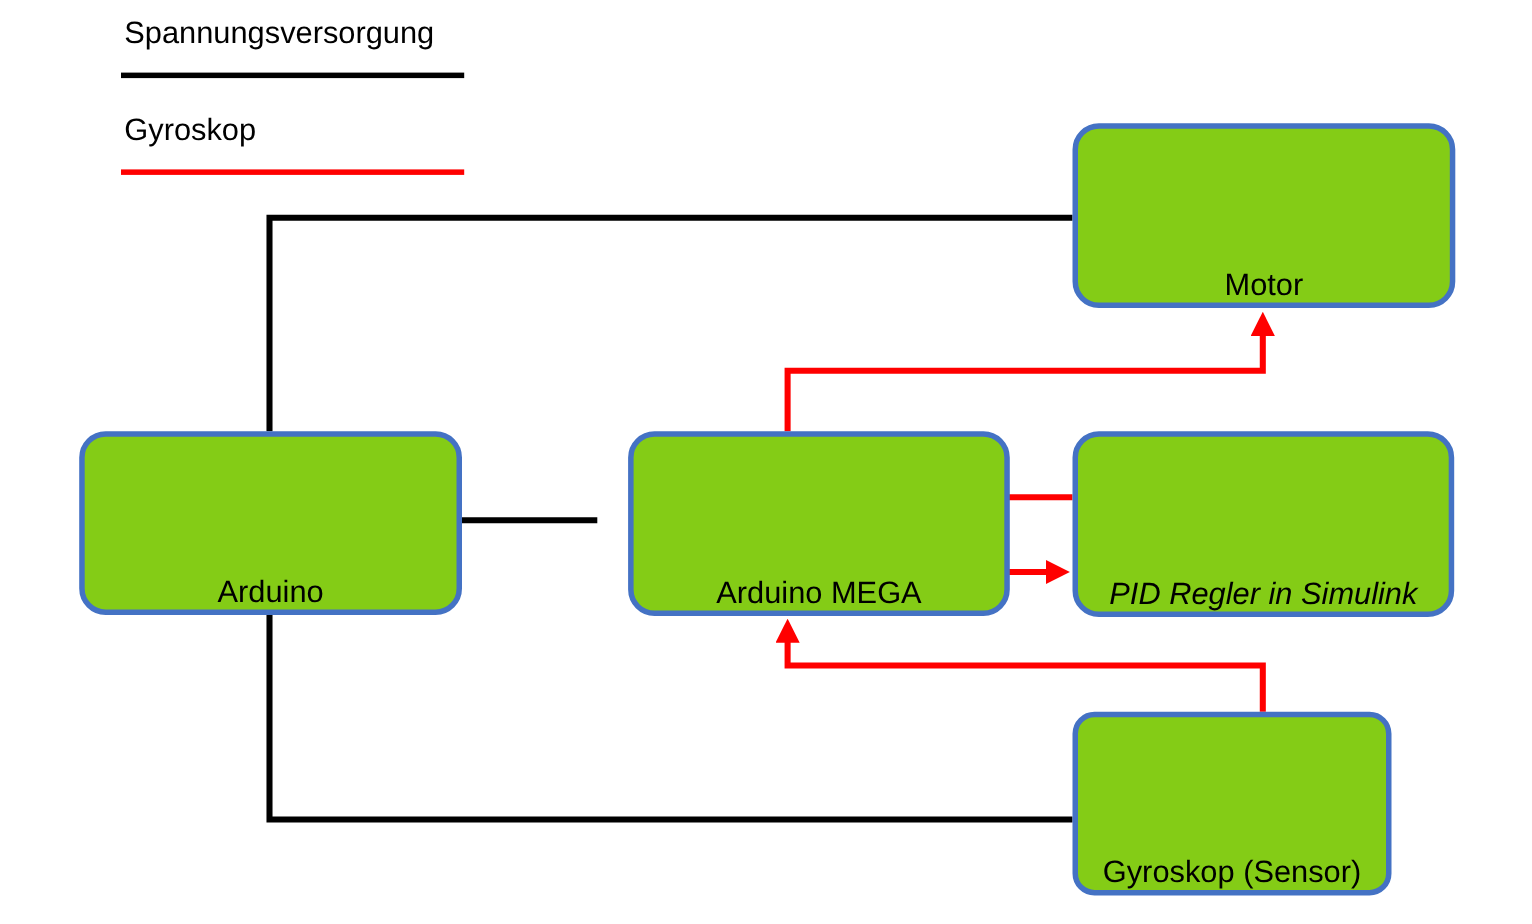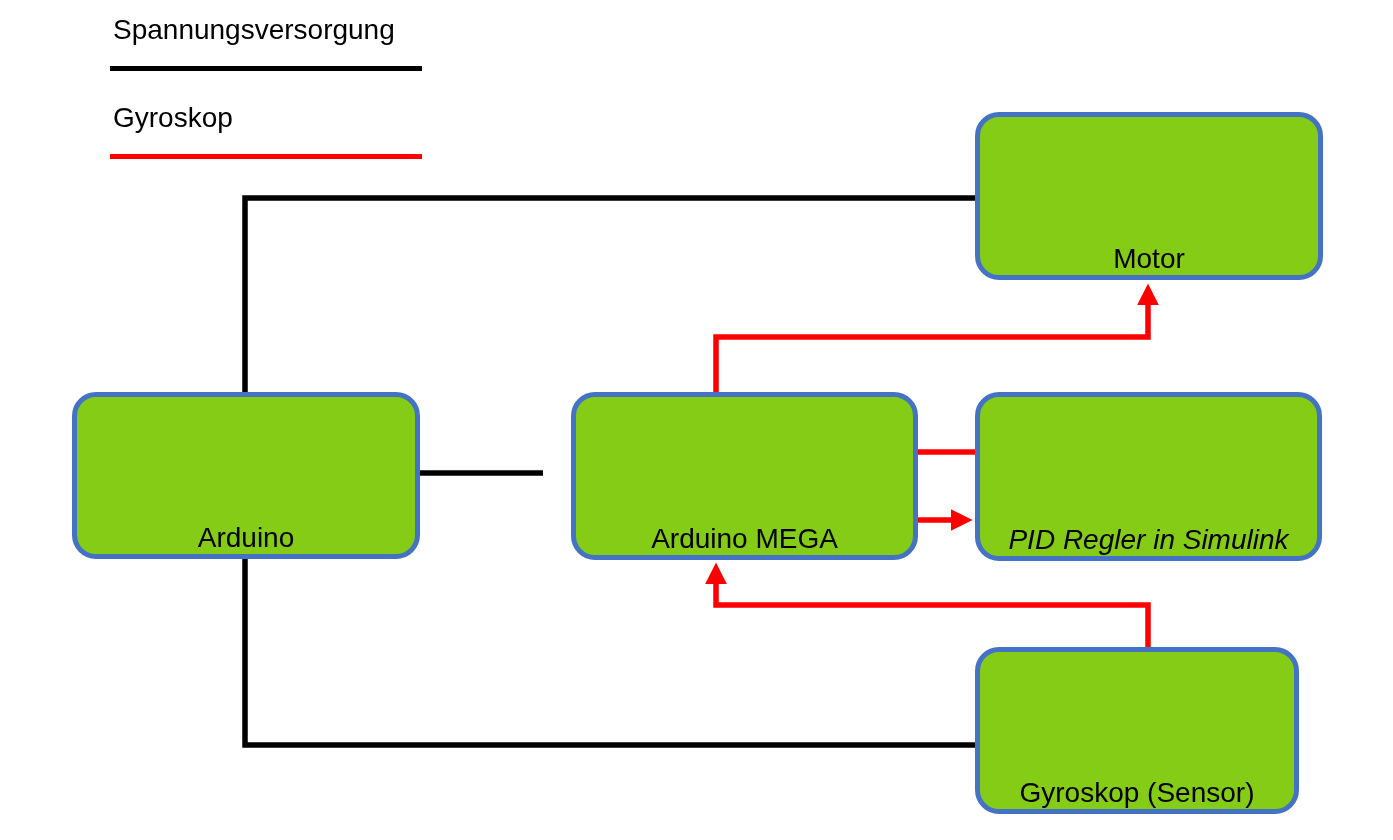--- a/index.html
+++ b/index.html
@@ -49,21 +49,21 @@
     top: 0;
     width: 1393px;
     height: 840px;
     z-index: 1;
   }
   
   #node-motor    { left: 975px; top: 112px; width: 348px; height: 168px; }
   #node-netzteil { left:  72px; top: 392px; width: 348px; height: 167px; }
   #node-arduino  { left: 543px; top: 392px; width: 347px; height: 168px; margin-left: 28px; }
   #node-pid      { left: 975px; top: 392px; width: 347px; height: 169px; font-style: italic; }
-  #node-gyro     { left: 975px; top: 647px; width: 324px; height: 167px; }
+  #node-gyro     { left: 975px; top: 647px; width: 290px; height: 167px; border-radius: 20px; }
   
   #legend-power-label  { left: 113px; top: 14px; }
   #legend-power-line   { left: 110px; top: 66px;  width: 312px; }
   #legend-signal-label { left: 113px; top: 102px; }
   #legend-signal-line  { left: 110px; top: 154px; width: 312px; }
 </style>
 </head>
 <body>
 
 <div id="canvas">

